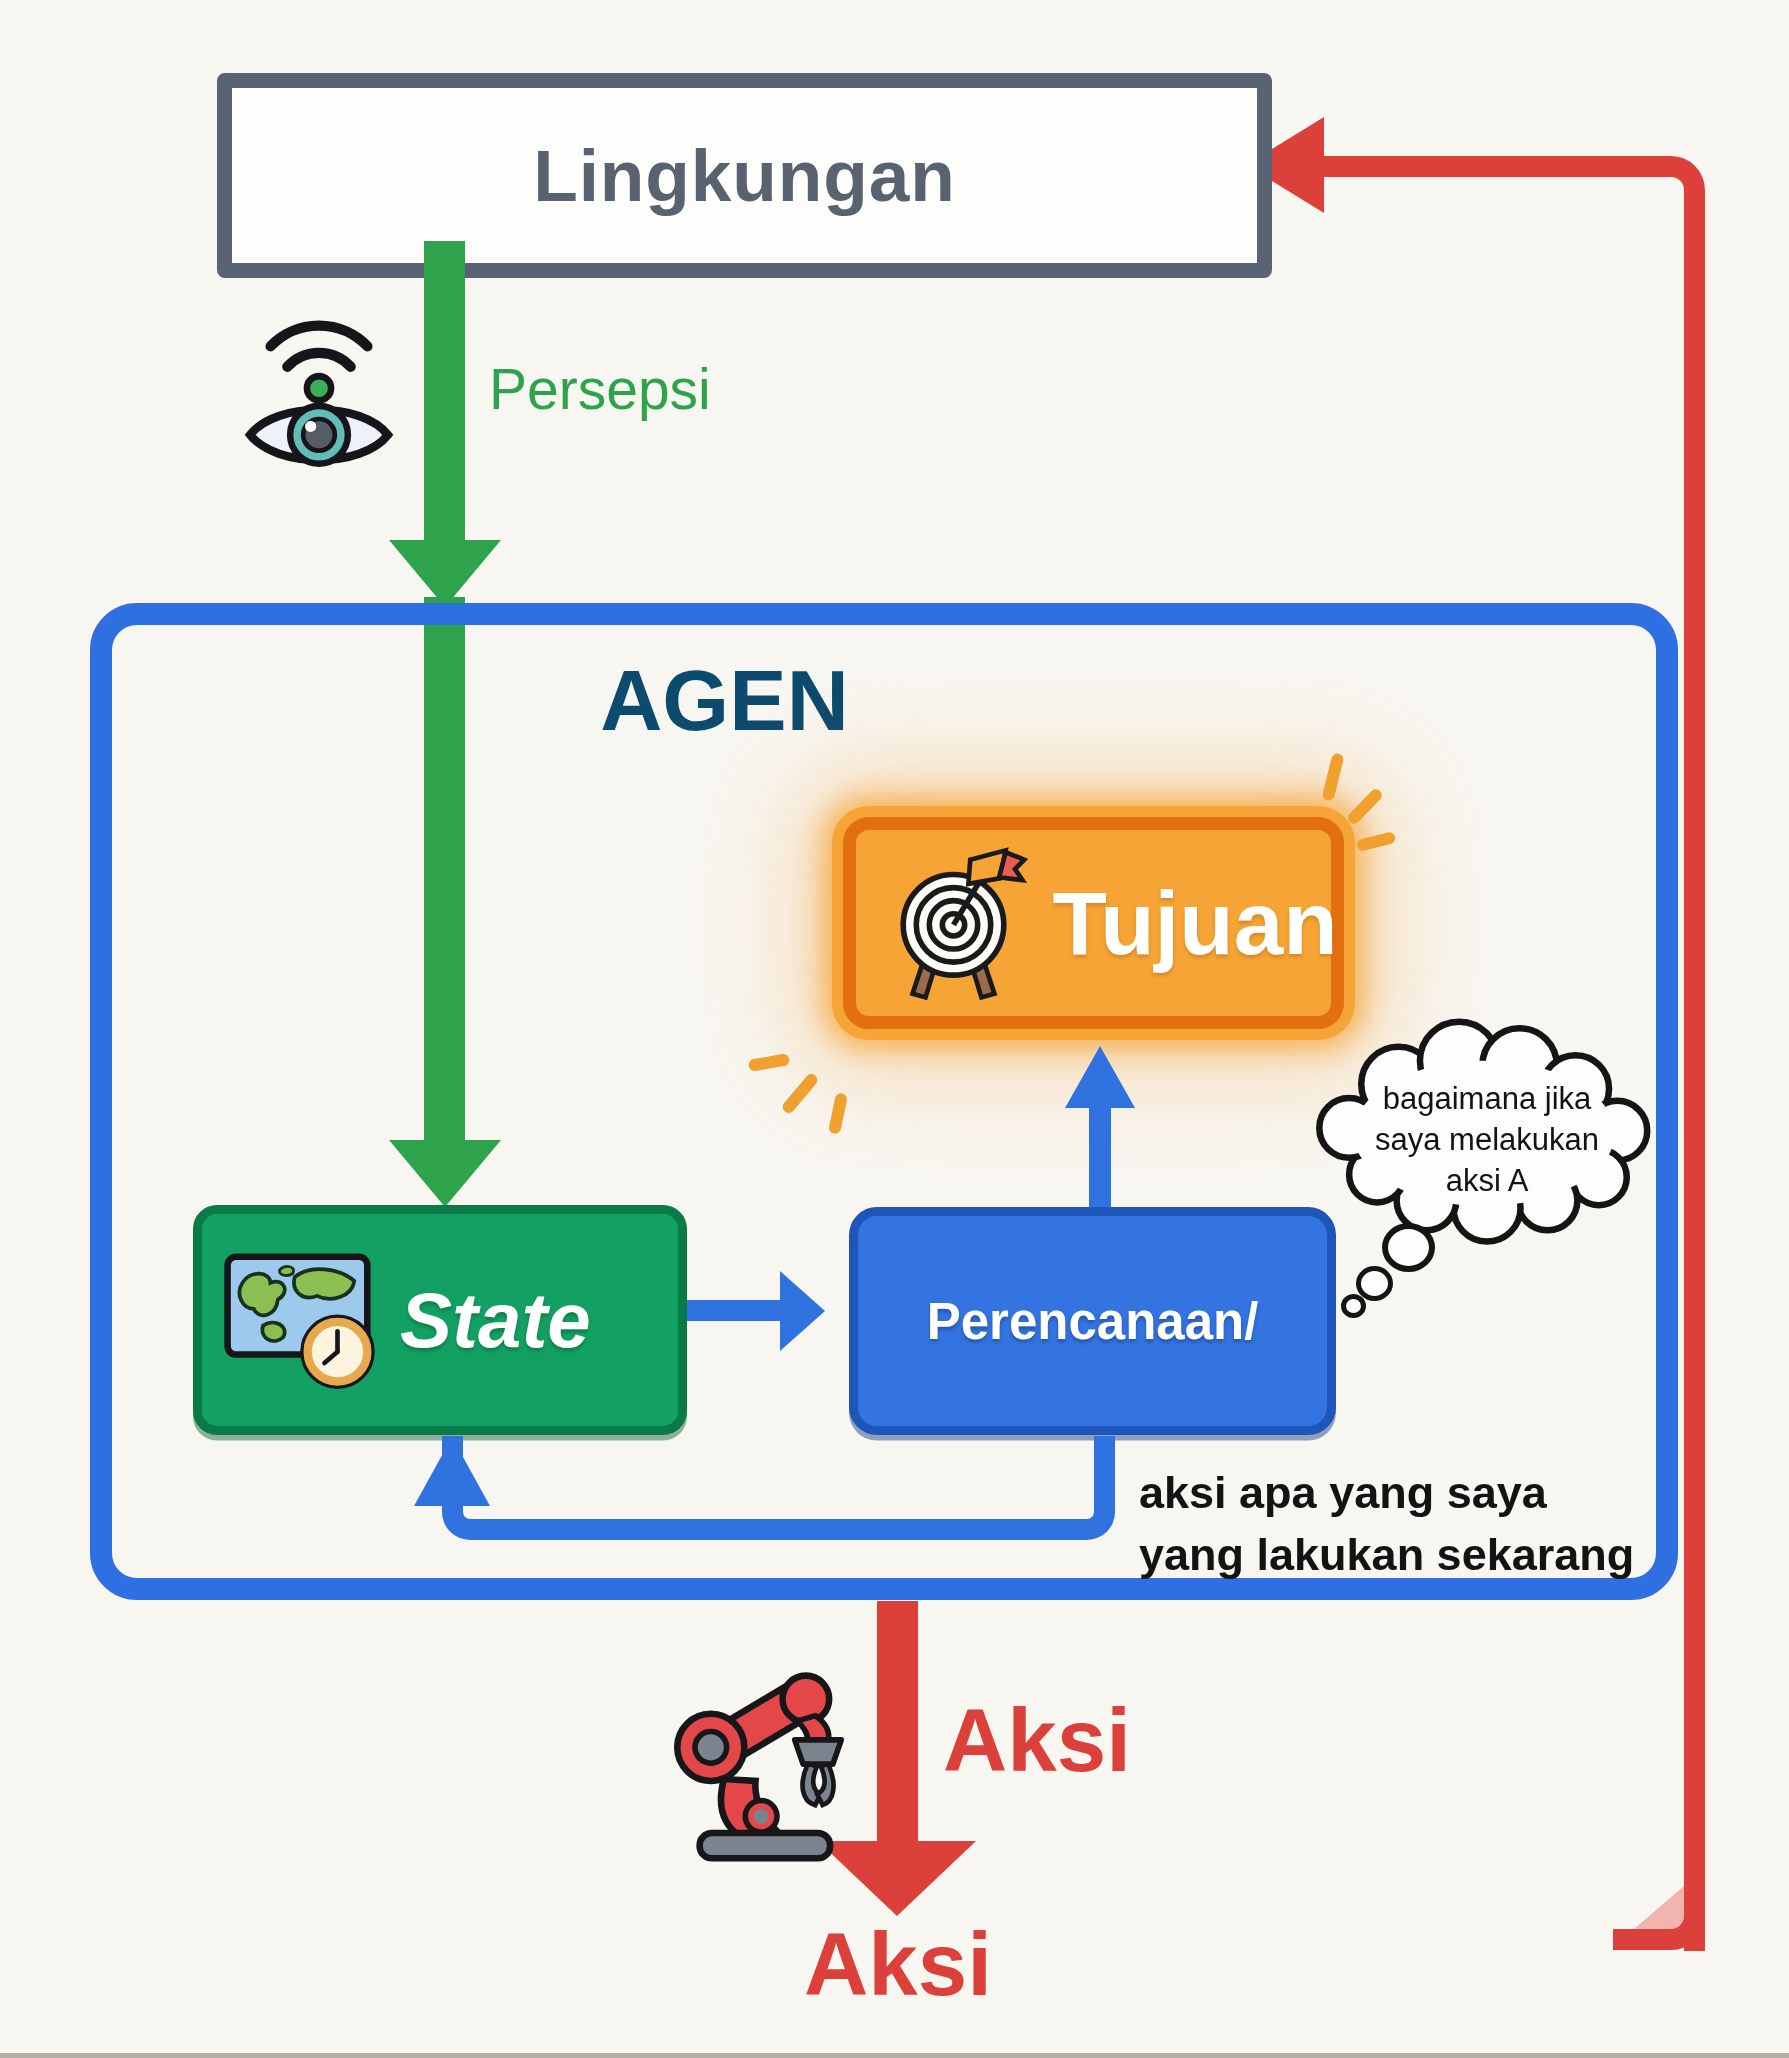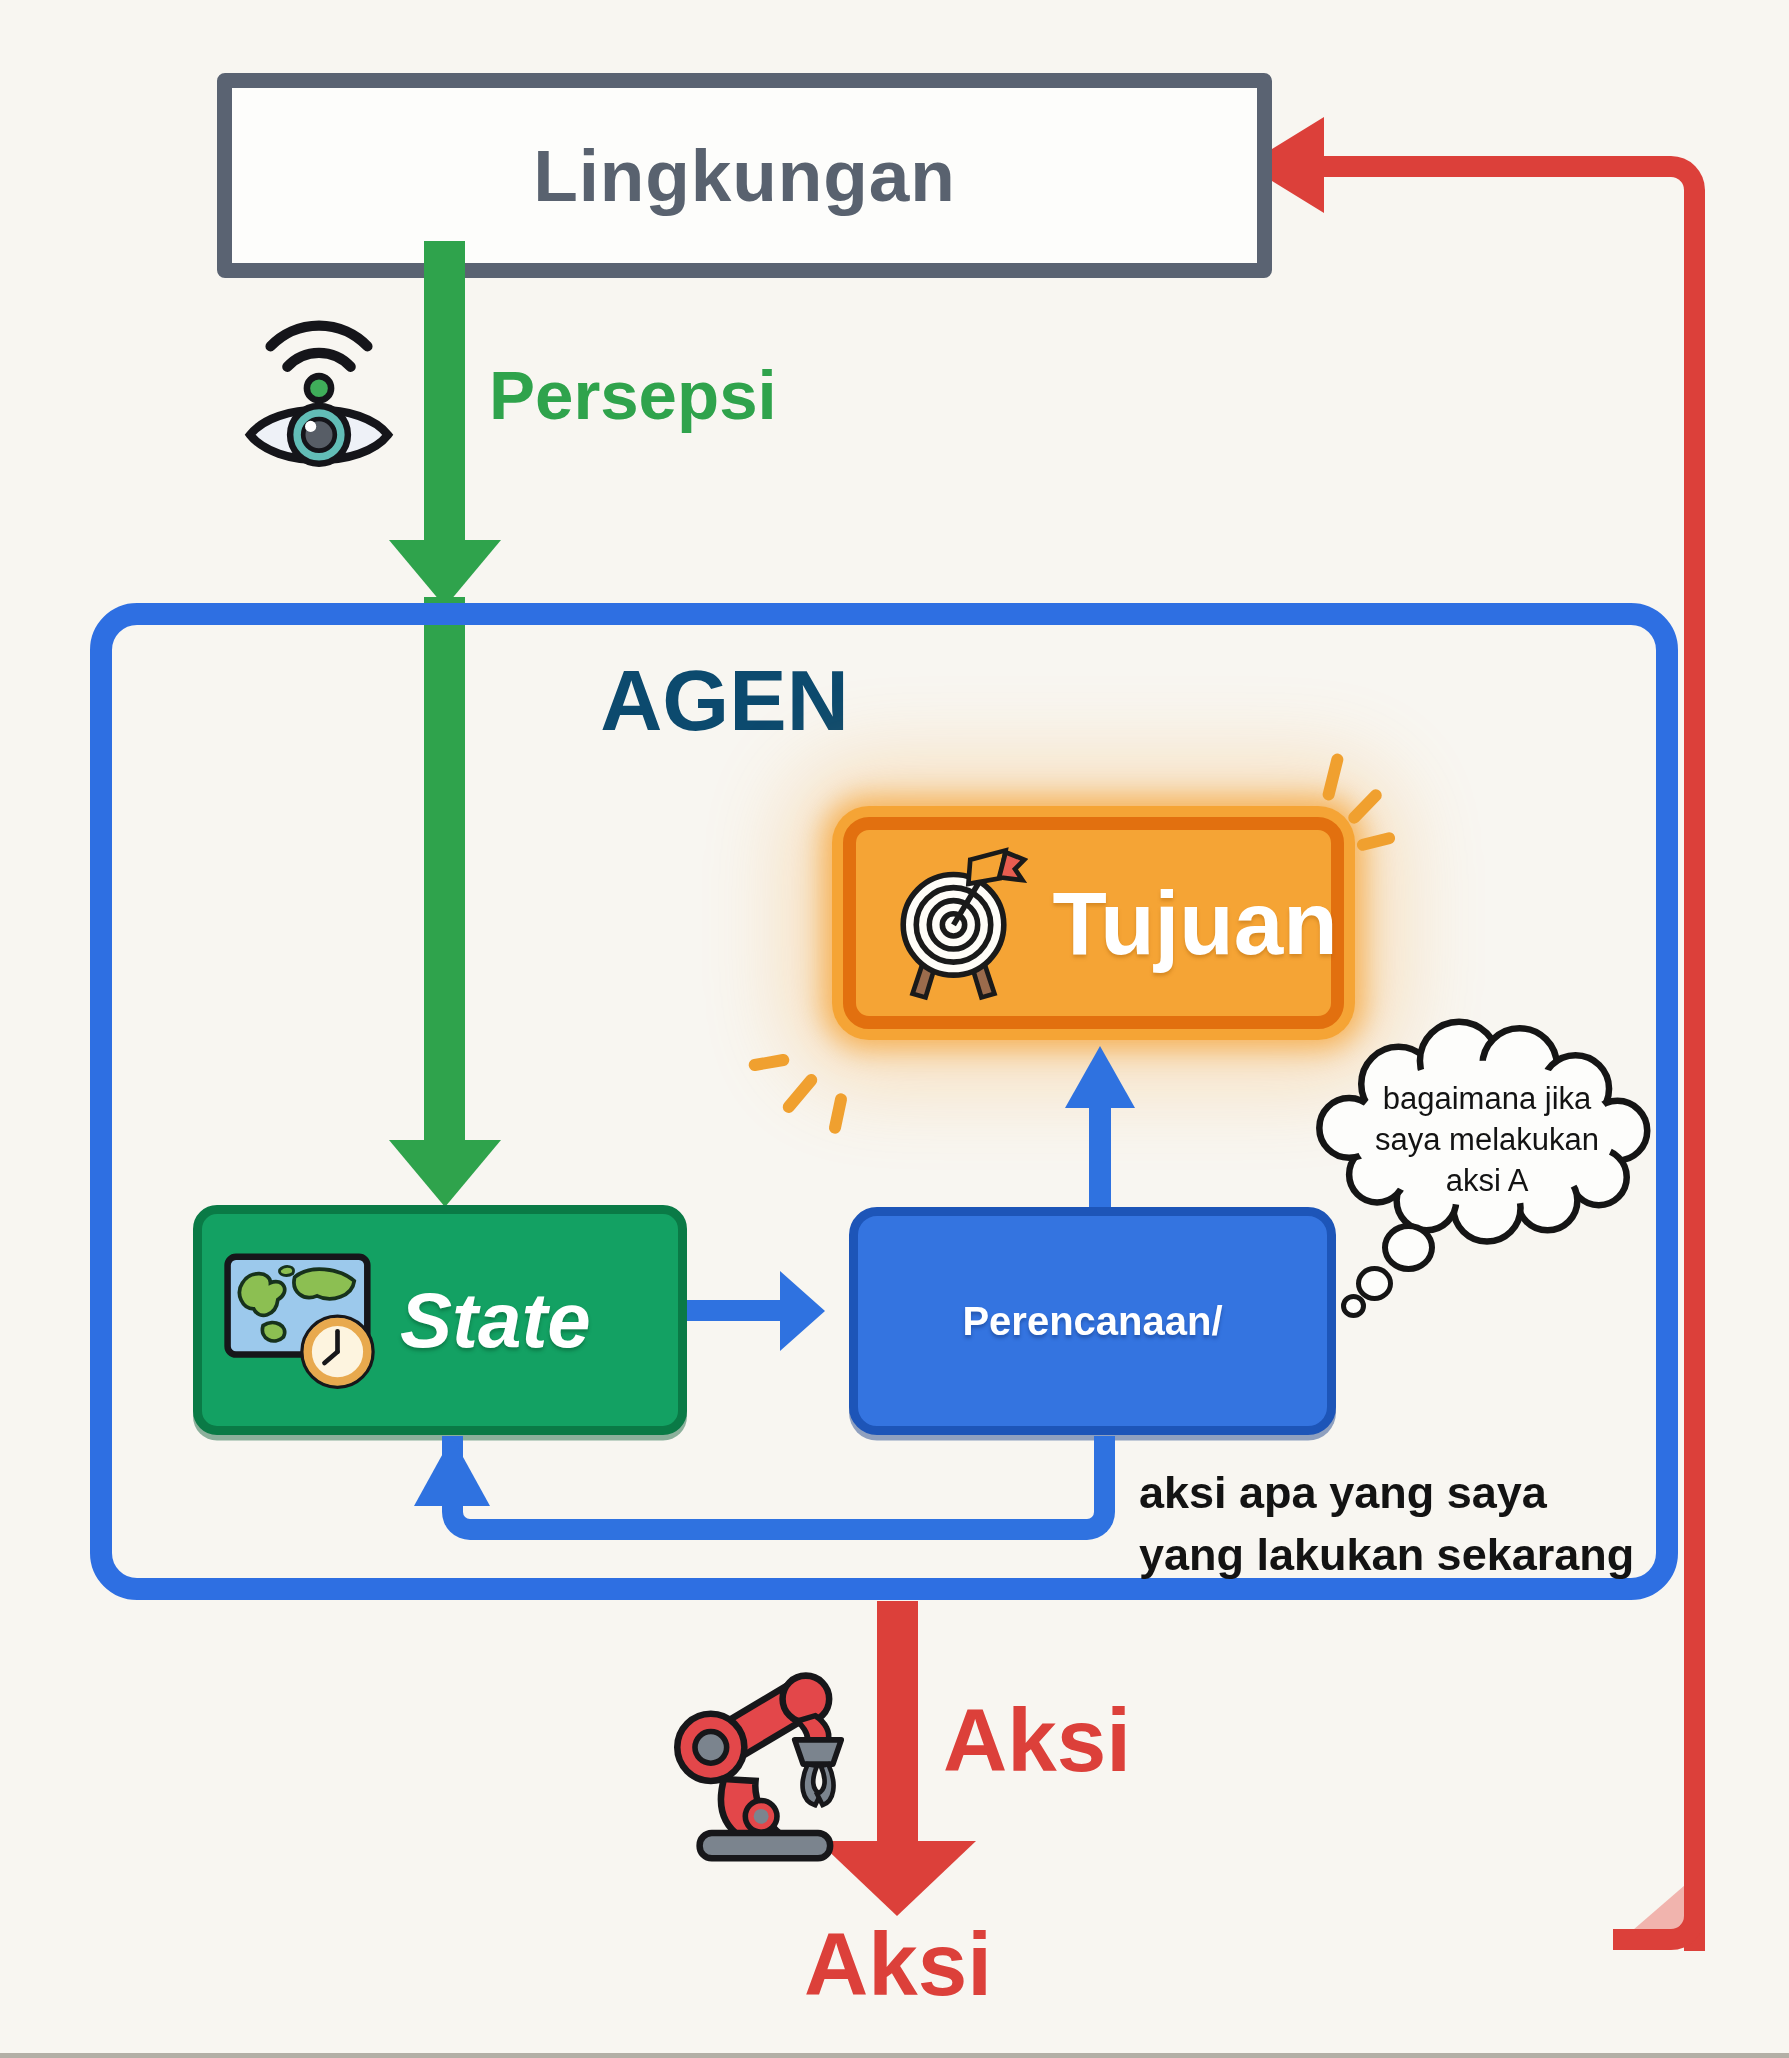--- a/index.html
+++ b/index.html
@@ -33,24 +33,24 @@
   
   .state-box{left:193px;top:1205px;width:494px;height:230px;background:var(--green_box);
     border:9.3px solid var(--green_box_border);border-radius:24px;box-sizing:border-box;
     box-shadow:0 5.6px 0 rgba(7,90,50,.45);display:flex;align-items:center;}
   .state-label{font-size:78px;font-weight:bold;color:#fff;text-shadow:0 2.8px 3.7px rgba(0,60,30,.35);margin-left:198px;font-style:italic;}
 
   
   .plan-box{left:849px;top:1207px;width:487px;height:228px;background:var(--blue_box);
     border:9.3px solid var(--blue_box_border);border-radius:28px;box-sizing:border-box;
     box-shadow:0 5.6px 0 rgba(16,55,130,.45);display:flex;flex-direction:column;align-items:center;justify-content:center;}
-  .plan-line{font-size:40px;line-height:75px;font-weight:bold;color:#fff;text-shadow:0 2.8px 3.7px rgba(10,40,100,.4);}
-
-  
-  .persepsi-label{left:489px;top:356px;font-size:69px;font-weight:bold;color:var(--green);}
+  .plan-line{font-size:51px;line-height:75px;font-weight:bold;color:#fff;text-shadow:0 2.8px 3.7px rgba(10,40,100,.4);}
+
+  
+  .persepsi-label{left:489px;top:356px;font-size:57px;font-weight:normal;color:var(--green);}
   .aksi-side-label{left:943px;top:1689px;font-size:89px;font-weight:bold;color:var(--red);}
   .aksi-bottom-label{left:763px;top:1913px;width:270px;text-align:center;font-size:89px;font-weight:bold;color:var(--red);}
   .note-text{left:1139px;top:1462px;font-size:45px;line-height:62px;font-weight:600;color:var(--text_dark);}
   .bubble-text{left:1352px;top:1078px;width:270px;text-align:center;font-size:31px;line-height:41px;font-weight:400;color:var(--text_dark);}
 
   
   .shaft{position:absolute;}
   .green-shaft{background:var(--green);}
   .blue-shaft{background:var(--blue);}
   .red-shaft{background:var(--red);}

